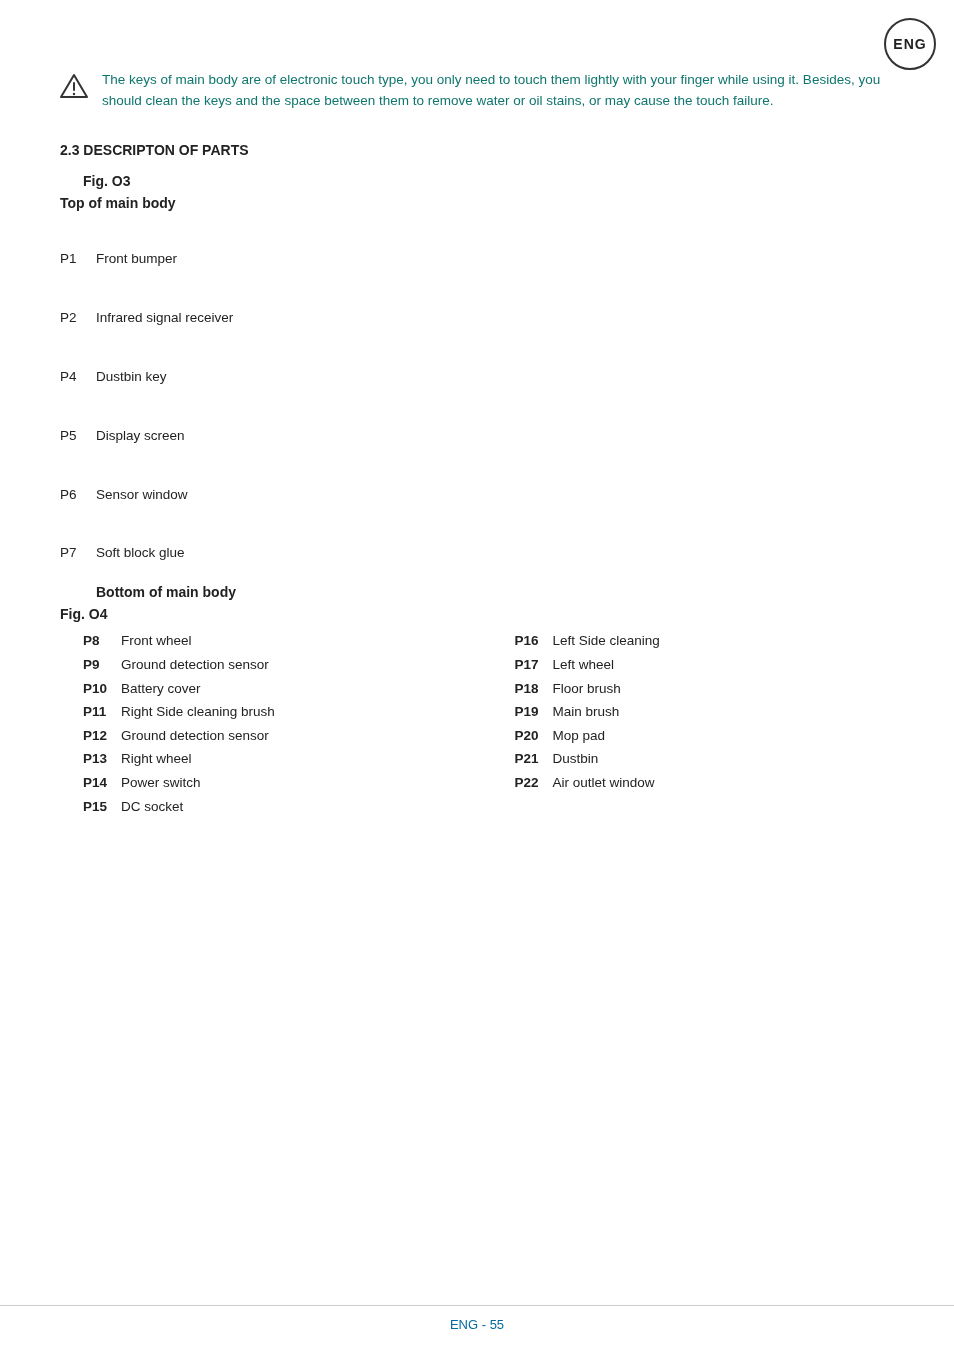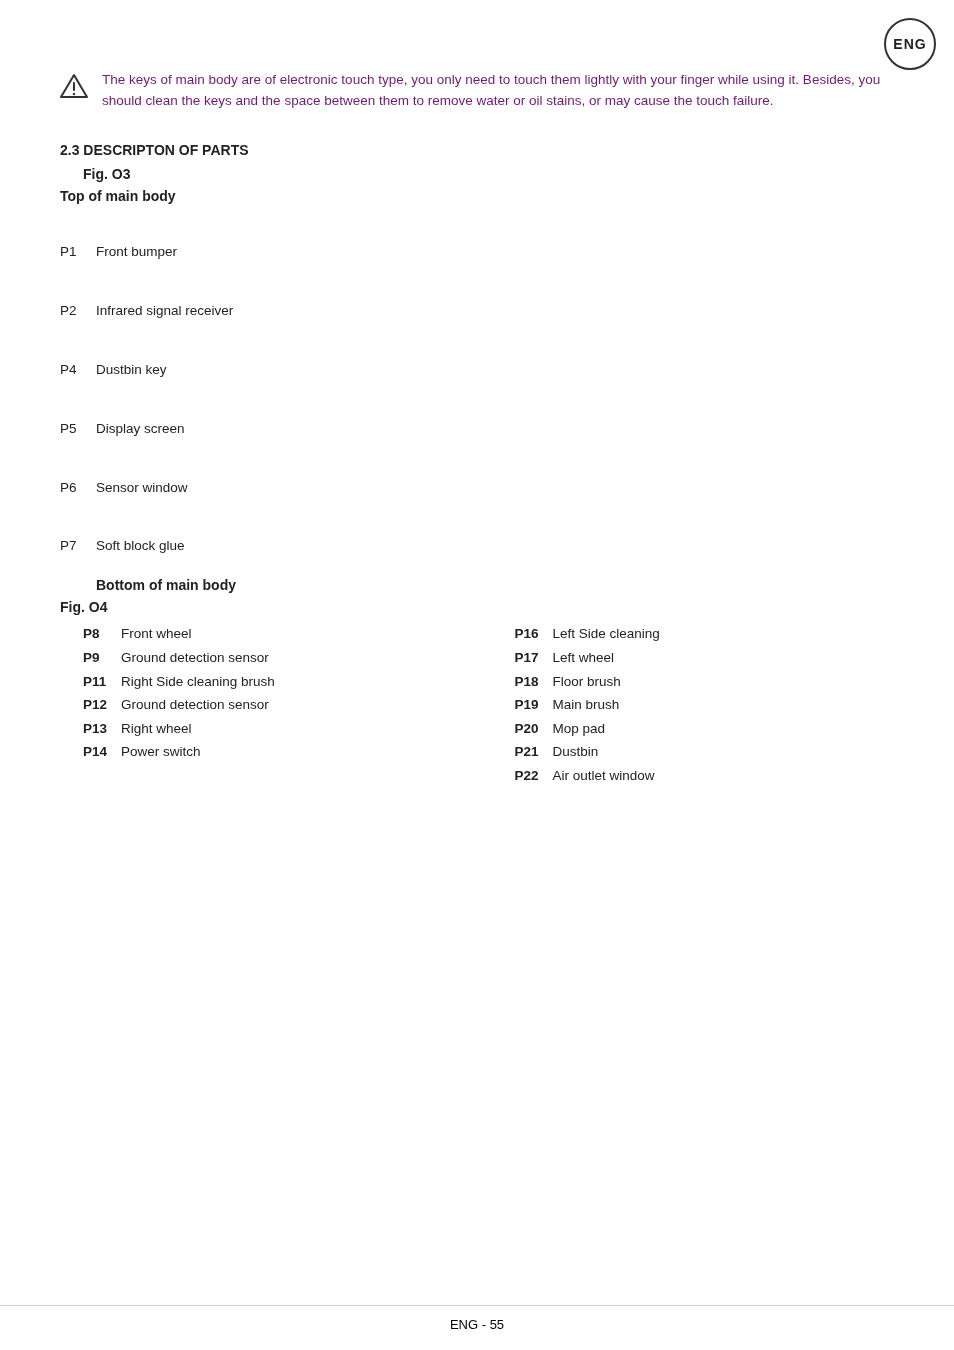--- a/index.html
+++ b/index.html
@@ -46,27 +46,27 @@
       margin-right: 14px;
       margin-top: 2px;
     }
     .warning-icon svg {
       width: 28px;
       height: 28px;
     }
     .warning-text {
       font-size: 13.5px;
       line-height: 1.55;
-      color: #701a75;
+      color: #0f766e;
     }
     
     .section-heading {
       font-weight: bold;
       font-size: 14px;
-      margin-bottom: 8px;
+      margin-bottom: 15px;
       margin-top: 10px;
     }
     .fig-label {
       font-weight: bold;
       font-size: 14px;
       margin-bottom: 6px;
     }
     
     .sub-heading {
       font-weight: bold;
@@ -127,21 +127,21 @@
       height: 1px;
       background: #ccc;
     }
     .page-footer {
       position: absolute;
       bottom: 18px;
       left: 0;
       right: 0;
       text-align: center;
       font-size: 13px;
-      color: #000000;
+      color: #0369a1;
     }
     .spacer { margin-top: 6px; padding-left: 36px; }
     .spacer-sm { margin-top: 8px; margin-left: 23px; }
   </style>
 </head>
 <body>
 
 <div class="page-wrapper">
 
   <div class="eng-badge">
@@ -198,35 +198,43 @@
     <ul class="parts-col" id="left-parts-col">
         <li>
           <span class="part-num">P8</span>
           <span class="part-desc">Front wheel</span>
         </li>
         <li>
           <span class="part-num">P9</span>
           <span class="part-desc">Ground detection sensor</span>
         </li>
         <li>
+          <span class="part-num">P10</span>
+          <span class="part-desc">Battery cover</span>
+        </li>
+        <li>
           <span class="part-num">P11</span>
           <span class="part-desc">Right Side cleaning brush</span>
         </li>
         <li>
           <span class="part-num">P12</span>
           <span class="part-desc">Ground detection sensor</span>
         </li>
         <li>
           <span class="part-num">P13</span>
           <span class="part-desc">Right wheel</span>
         </li>
         <li>
           <span class="part-num">P14</span>
           <span class="part-desc">Power switch</span>
         </li>
+        <li>
+          <span class="part-num">P15</span>
+          <span class="part-desc">DC socket</span>
+        </li>
       </ul>
     <ul class="parts-col" id="right-parts-col">
         <li>
           <span class="part-num">P16</span>
           <span class="part-desc">Left Side cleaning</span>
         </li>
         <li>
           <span class="part-num">P17</span>
           <span class="part-desc">Left wheel</span>
         </li>

